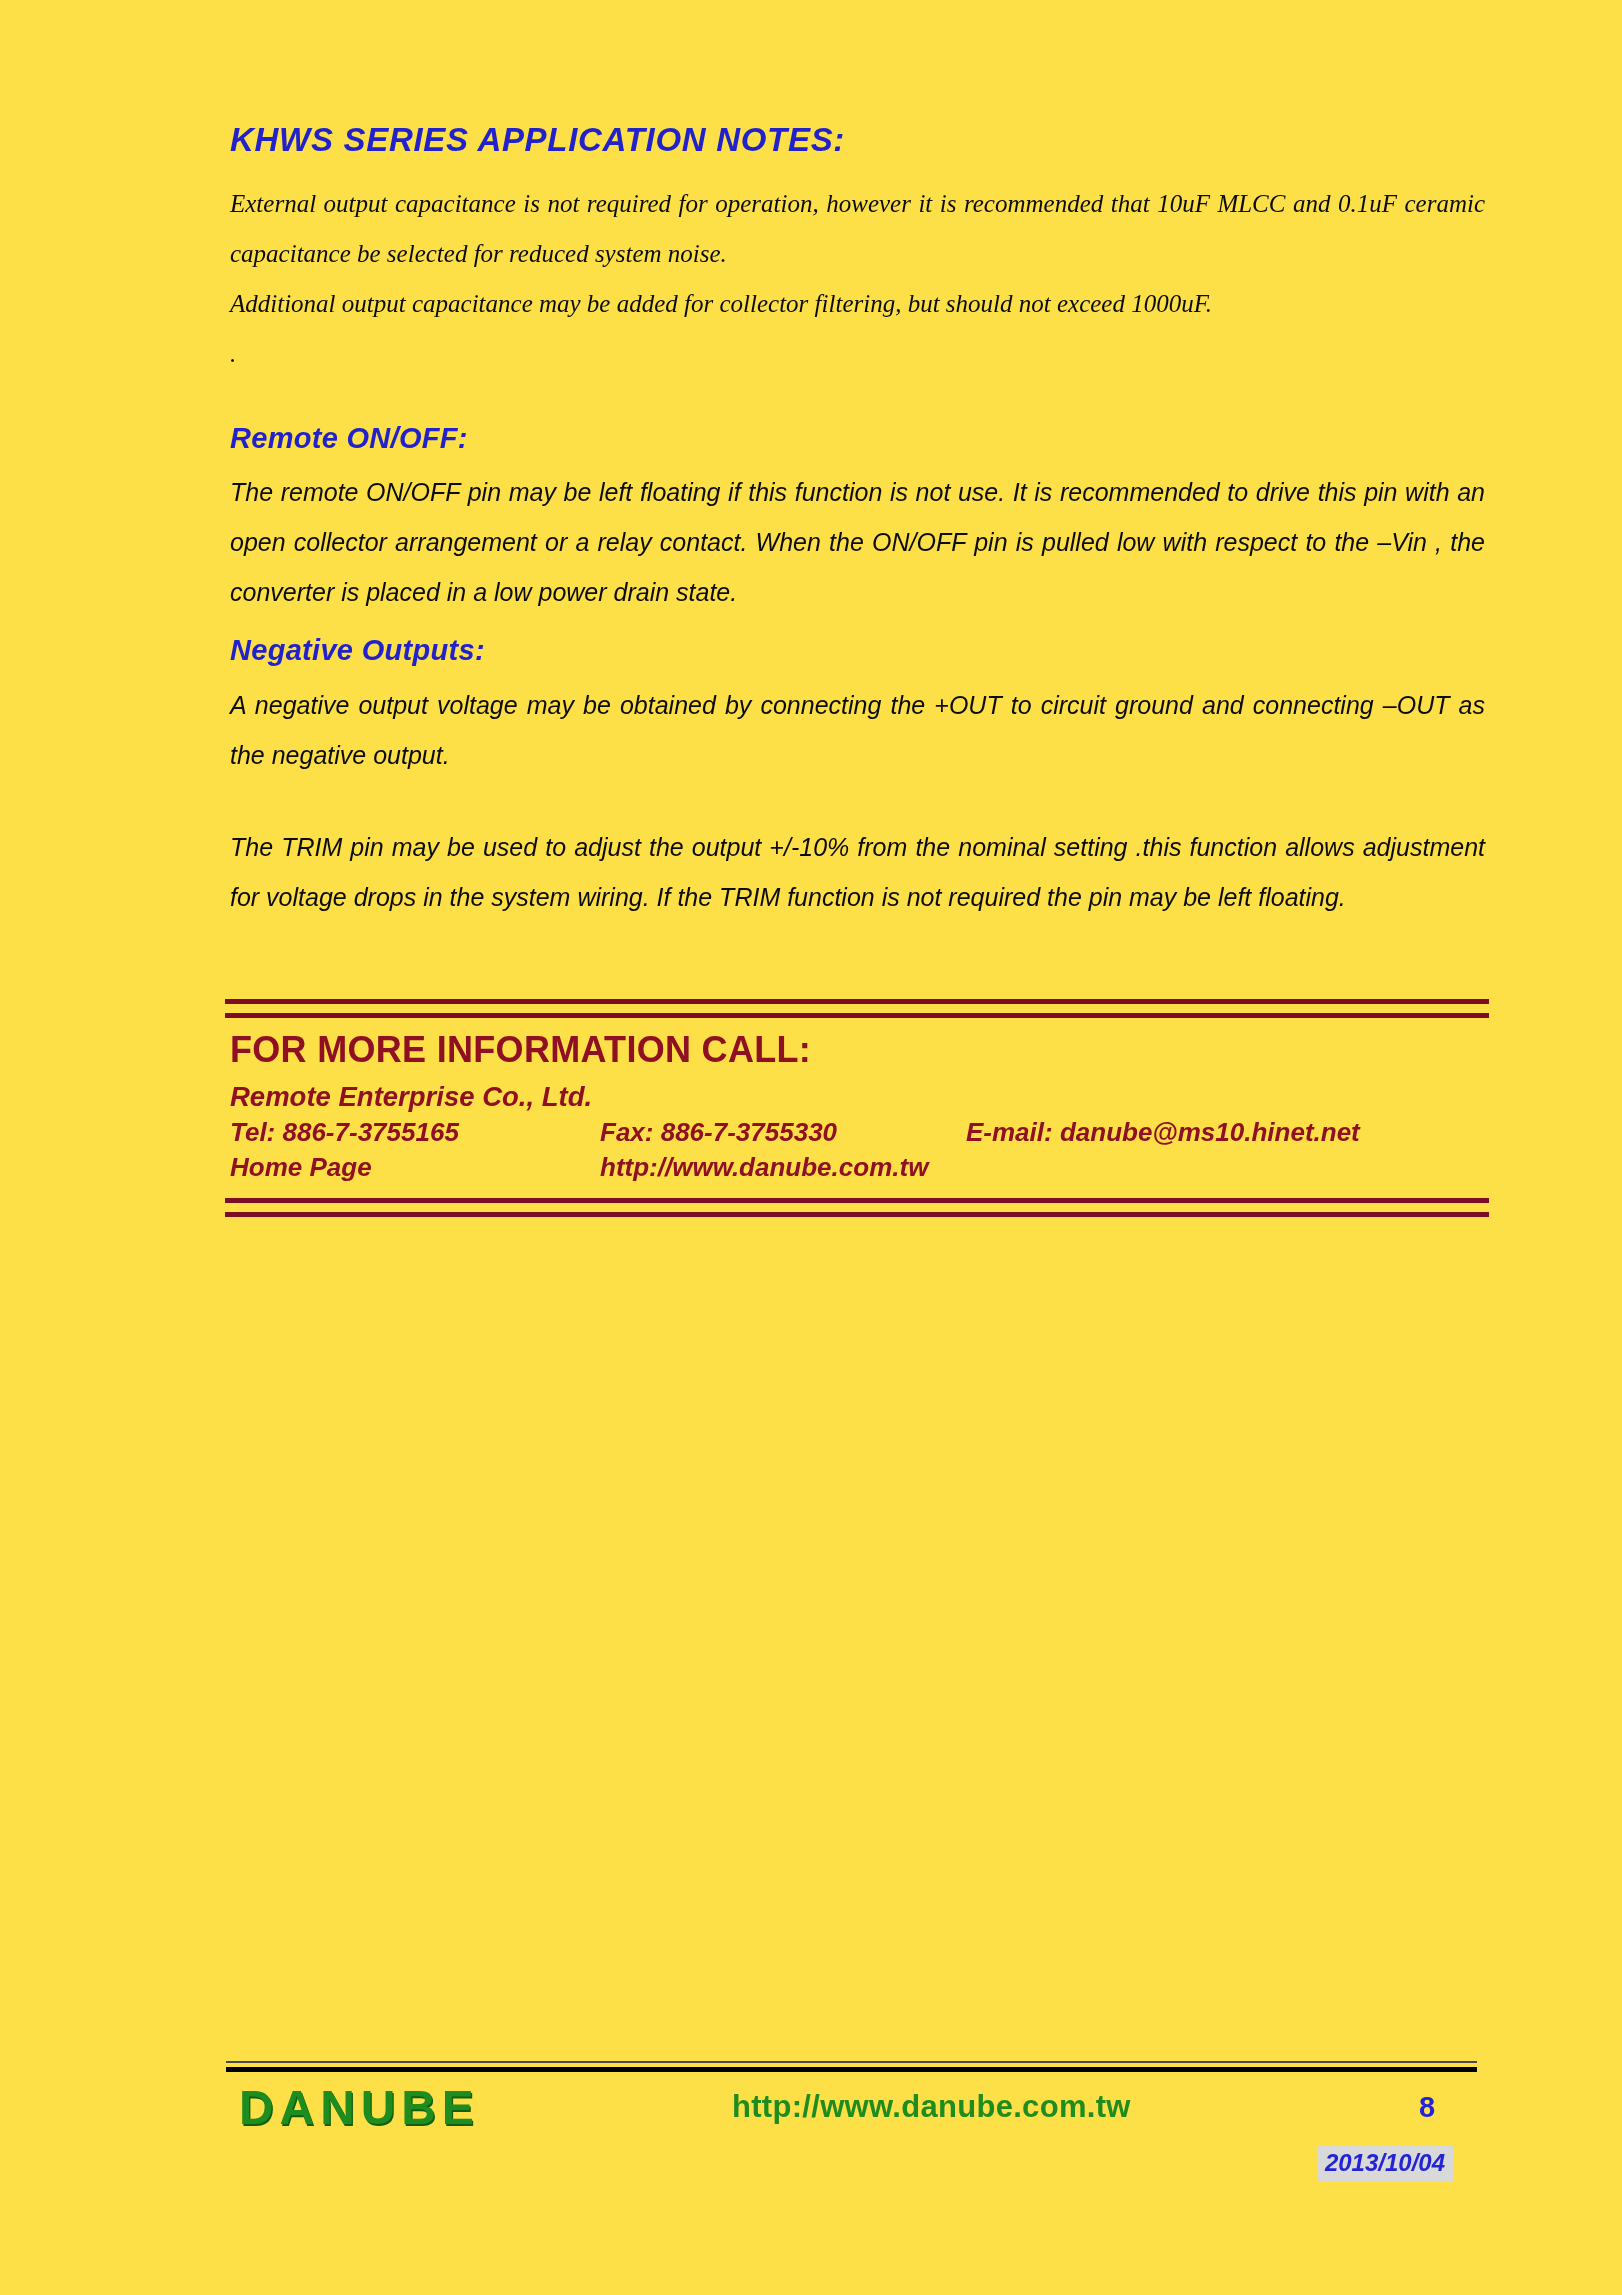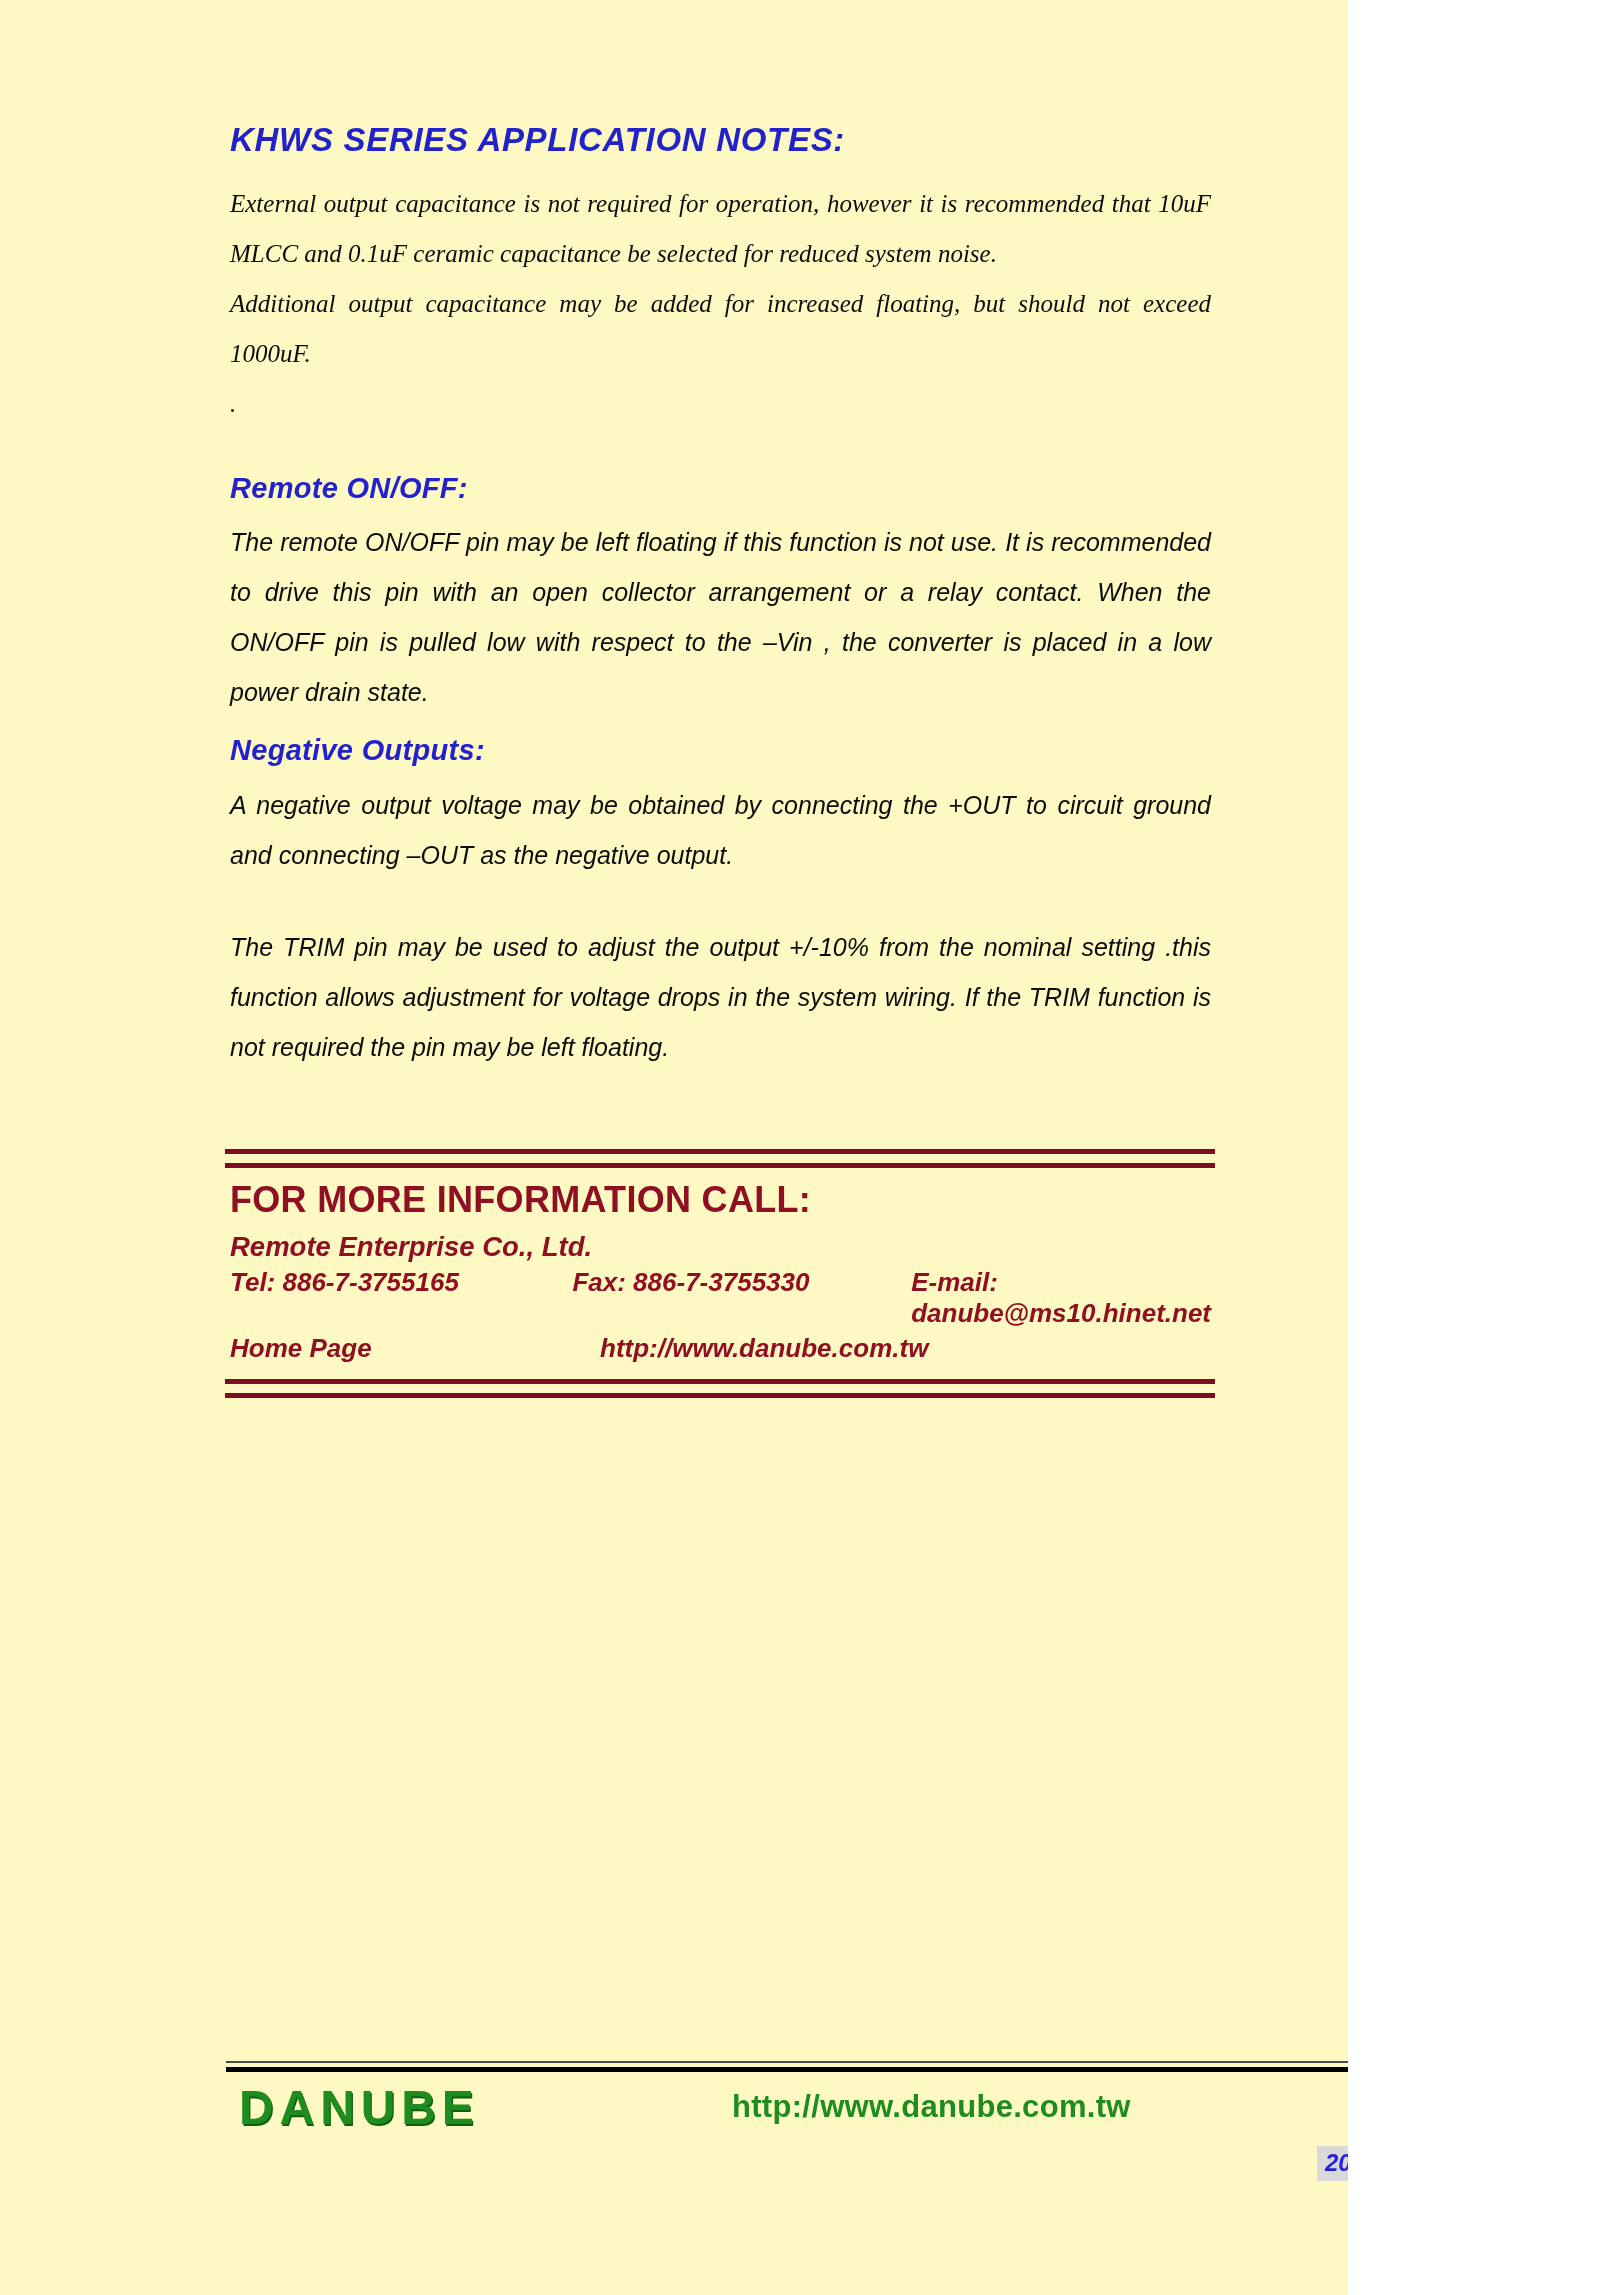--- a/index.html
+++ b/index.html
@@ -1,20 +1,20 @@
 <!DOCTYPE html>
 <html style="font-size:10.5px"><head>
 <meta charset="utf-8">
 <style>
   * { margin:0; padding:0; box-sizing:border-box; }
   html,body { background:#ffffff; }
   .page {
     position:relative;
-    width:1348px; height:2295px;
-    background:#fef9c3;
+    width:1622px; height:2295px;
+    background:#fde047;
     font-family:"Liberation Sans", sans-serif;
     color:#0c0c0c;
     overflow:hidden;
   }
   .content { padding:121px 137px 0 230px; }
 
   .doc-title {
     color:#2222cd; font-style:italic; font-weight:bold;
     font-size:33px; line-height:1.15; letter-spacing:0.7px;
   }
@@ -93,21 +93,21 @@
 <body>
 
 <div class="page">
   <div class="content">
 
     <div class="doc-title">KHWS SERIES APPLICATION NOTES:</div>
 
 
     <div class="intro">
       <div class="body-par">External output capacitance is not required for operation, however it is recommended that 10uF MLCC and 0.1uF ceramic capacitance be selected for reduced system noise.</div>
-      <div class="body-par">Additional output capacitance may be added for increased floating, but should not exceed 1000uF.</div>
+      <div class="body-par">Additional output capacitance may be added for collector filtering, but should not exceed 1000uF.</div>
       <div class="dot-line">.</div>
     </div>
 
     <div class="section sec2">
       <div class="section-heading">Remote ON/OFF:</div>
       <div class="body-par section-body">The remote ON/OFF pin may be left floating if this function is not use. It is recommended to drive this pin with an open collector arrangement or a relay contact. When the ON/OFF pin is pulled low with respect to the –Vin , the converter is placed in a low power drain state.</div>
     </div>
 
     <div class="section sec1">
       <div class="section-heading">Negative Outputs:</div>

